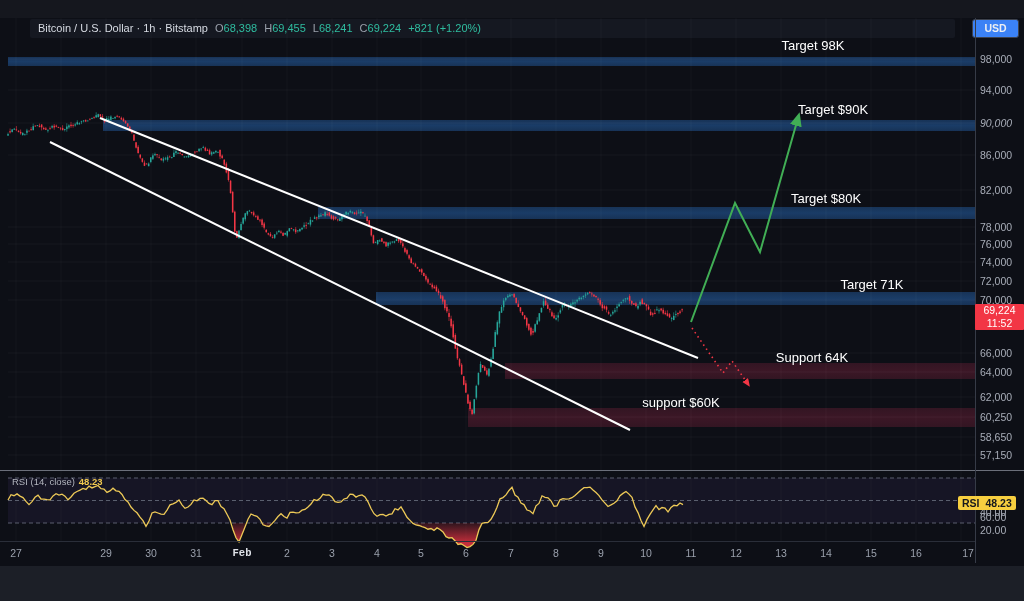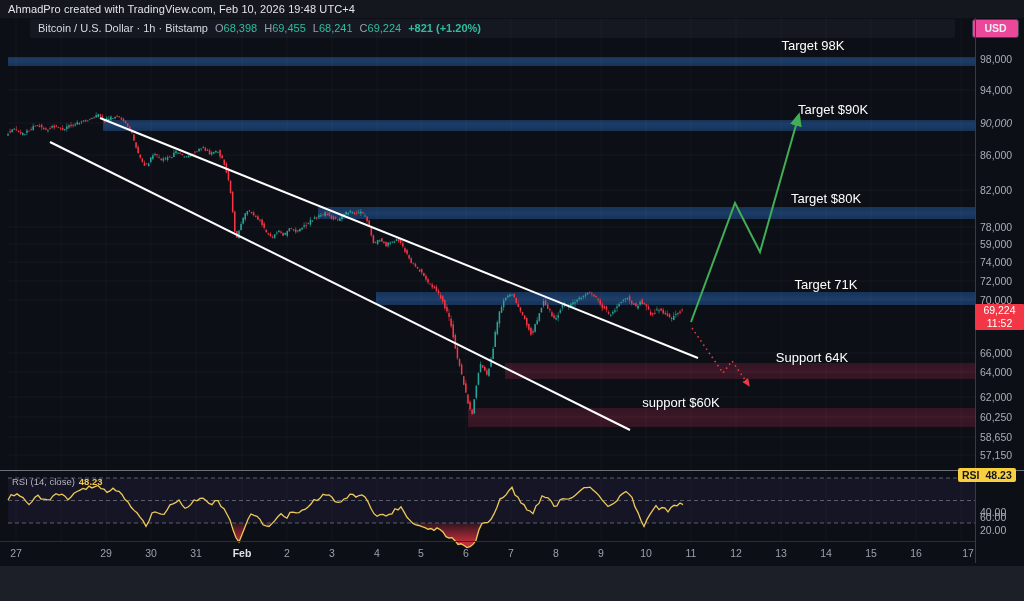--- a/index.html
+++ b/index.html
@@ -5,43 +5,42 @@
   html,body{margin:0;padding:0;background:#0d0f16;}
   #app{position:relative;width:1024px;height:601px;background:#0d0f16;overflow:hidden;
        font-family:"Liberation Sans", sans-serif; -webkit-font-smoothing:antialiased;}
   .abs{position:absolute;}
   #topstrip{left:0;top:0;width:1024px;height:18px;background:#15171e;}
   #watermark{left:8px;top:3px;font-size:11px;color:#e3e5ea;letter-spacing:.1px;}
   #legendbar{left:30px;top:19px;width:925px;height:19px;background:rgba(23,26,35,.85);border-radius:2px;}
   #legend{left:38px;top:22px;font-size:11px;color:#d6dae2;white-space:nowrap;}
   #legend .ohlc-k{color:#9aa0ab;margin-left:7px;}
   #legend .ohlc-v{color:#2fbda0;}
-  #legend .chg{color:#2fbda0;margin-left:7px;font-weight:bold;}
+  #legend .chg{color:#2fbda0;margin-left:7px;}
   #usd-chip{left:972px;top:19px;width:45px;height:17px;border:1px solid #3d424d;border-radius:3px;
-            background:#ec4899;color:#eceef2;font-size:10.5px;font-weight:bold;text-align:center;line-height:17px;}
+            background:#3b82f6;color:#eceef2;font-size:10.5px;font-weight:bold;text-align:center;line-height:17px;}
   .band{position:absolute;}
   .band-label{position:absolute;transform:translate(-50%,-100%);color:#fff;font-size:13px;white-space:nowrap;}
   .ptick{position:absolute;left:980px;font-size:10.5px;color:#a8adb8;}
   .ttick{position:absolute;top:547px;transform:translateX(-50%);font-size:10.5px;color:#9aa0ac;}
   .ttick.month{color:#dfe2e8;font-weight:bold;}
   #price-label{left:975px;width:49px;background:#f23645;color:#fff;text-align:center;
                font-size:10.5px;line-height:13px;border-radius:1px;}
   #rsi-legend{left:12px;top:476px;font-size:9.5px;color:#b2b5be;}
   #rsi-legend .rsi-val{color:#f0c94f;font-weight:bold;margin-left:4px;}
-  #rsi-axis-label{left:958px;top:468px;height:14px;background:#f7cf3f;color:#16181d;font-size:10.5px;
+  #rsi-axis-label{left:958px;top:496px;height:14px;background:#f7cf3f;color:#16181d;font-size:10.5px;
                   line-height:14px;border-radius:2px;padding:0 4px;display:flex;gap:6px;font-weight:bold;}
   #footer{left:0;top:566px;width:1024px;height:35px;background:#1c1f27;}
   svg{display:block;}
 </style>
 </head>
 <body>
 
 <div id="app">
   <div class="abs" id="topstrip"></div>
-  <div class="abs" id="watermark">AhmadPro created with TradingView.com, Feb 10, 2026 19:48 UTC+4</div>
 
   <div class="abs" id="legendbar"></div>
   <div class="abs" id="legend">
     <span>Bitcoin / U.S. Dollar · 1h · Bitstamp</span><span id="ohlc-spans"><span class="ohlc-k">O</span><span class="ohlc-v">68,398</span><span class="ohlc-k">H</span><span class="ohlc-v">69,455</span><span class="ohlc-k">L</span><span class="ohlc-v">68,241</span><span class="ohlc-k">C</span><span class="ohlc-v">69,224</span></span><span class="chg">+821 (+1.20%)</span>
   </div>
   <div class="abs" id="usd-chip">USD</div>
 
   <div class="abs" id="bands-layer">
       <div class="band" style="left: 8px; top: 57px; width: 967px; height: 9px; background: linear-gradient(rgba(26, 60, 103, 0.8), rgb(26, 60, 103), rgba(26, 60, 103, 0.8));"></div>
       <div class="band" style="left: 103px; top: 120px; width: 872px; height: 11px; background: linear-gradient(rgba(26, 60, 103, 0.8), rgb(26, 60, 103), rgba(26, 60, 103, 0.8));"></div>
@@ -760,33 +759,33 @@
       <polyline points="8.0,500.0 11.0,494.7 14.0,495.7 17.0,493.9 20.0,496.1 23.0,497.6 26.0,501.4 29.0,504.6 32.0,501.6 35.0,497.3 38.0,495.2 41.0,499.0 44.0,499.1 47.0,499.7 50.0,499.8 53.0,495.9 56.0,493.7 59.0,495.1 62.0,494.2 65.0,496.2 68.0,499.8 71.0,497.0 74.0,493.3 77.0,491.5 80.0,490.1 83.0,488.4 86.0,489.4 89.0,486.1 92.0,487.9 95.0,486.6 98.0,485.5 101.0,488.6 104.0,489.0 107.0,492.4 110.0,490.9 113.0,488.2 116.0,490.8 119.0,491.4 122.0,494.5 125.0,499.5 128.0,502.0 131.0,507.0 134.0,510.4 137.0,512.8 140.0,517.2 143.0,520.7 146.0,526.3 149.0,521.0 152.0,513.0 155.0,511.9 158.0,513.0 161.0,514.1 164.0,514.4 167.0,510.1 170.0,504.9 173.0,503.9 176.0,502.4 179.0,500.0 182.0,504.8 185.0,508.3 188.0,507.0 191.0,504.4 194.0,499.9 197.0,500.8 200.0,498.4 203.0,498.2 206.0,500.6 209.0,503.4 212.0,504.6 215.0,500.7 218.0,500.7 221.0,506.6 224.0,508.6 227.0,514.3 230.0,520.0 233.0,529.8 236.0,537.8 239.0,542.0 242.0,534.4 245.0,527.0 248.0,519.2 251.0,514.0 254.0,515.3 257.0,516.4 260.0,519.3 263.0,524.8 266.0,525.8 269.0,526.5 272.0,523.6 275.0,520.4 278.0,516.5 281.0,513.7 284.0,516.5 287.0,518.1 290.0,512.4 293.0,512.2 296.0,512.8 299.0,512.7 302.0,510.2 305.0,509.5 308.0,506.9 311.0,504.0 314.0,499.6 317.0,500.5 320.0,498.4 323.0,494.3 326.0,495.1 329.0,494.8 332.0,497.3 335.0,501.7 338.0,502.3 341.0,502.0 344.0,499.0 347.0,498.1 350.0,494.2 353.0,494.5 356.0,497.1 359.0,495.5 362.0,494.9 365.0,497.0 368.0,501.8 371.0,508.5 374.0,513.7 377.0,516.3 380.0,514.6 383.0,514.4 386.0,516.1 389.0,514.4 392.0,513.9 395.0,508.7 398.0,509.9 401.0,506.9 404.0,511.9 407.0,517.3 410.0,520.4 413.0,523.4 416.0,525.0 419.0,525.5 422.0,526.6 425.0,527.6 428.0,529.2 431.0,528.5 434.0,530.4 437.0,527.9 440.0,529.5 443.0,532.0 446.0,536.7 449.0,538.0 452.0,537.7 455.0,540.7 458.0,544.5 461.0,543.8 464.0,545.5 467.0,547.6 470.0,546.6 473.0,544.4 476.0,540.3 479.0,529.6 482.0,523.4 485.0,522.6 488.0,522.4 491.0,519.3 494.0,513.9 497.0,507.3 500.0,498.8 503.0,497.6 506.0,494.9 509.0,490.5 512.0,487.3 515.0,495.1 518.0,497.2 521.0,503.0 524.0,504.6 527.0,510.0 530.0,511.0 533.0,513.7 536.0,505.8 539.0,503.4 542.0,495.8 545.0,497.4 548.0,497.9 551.0,500.8 554.0,506.2 557.0,505.9 560.0,499.8 563.0,498.6 566.0,499.1 569.0,498.8 572.0,497.7 575.0,495.5 578.0,492.7 581.0,489.9 584.0,487.7 587.0,487.6 590.0,487.1 593.0,490.0 596.0,492.6 599.0,495.6 602.0,499.9 605.0,503.1 608.0,506.5 611.0,504.9 614.0,503.2 617.0,500.8 620.0,495.7 623.0,493.4 626.0,491.5 629.0,494.1 632.0,497.3 635.0,506.9 638.0,512.6 641.0,520.6 644.0,526.5 647.0,519.4 650.0,514.3 653.0,509.8 656.0,505.6 659.0,509.6 662.0,507.5 665.0,508.2 668.0,512.0 671.0,507.4 674.0,505.3 677.0,505.8 680.0,503.0 683.0,504.6" fill="none" stroke="#edc957" stroke-width="1.3"></polyline>
       <line x1="0" y1="470.5" x2="1024" y2="470.5" stroke="#6b6f7a" stroke-width="1"></line>
       <line x1="975.5" y1="18" x2="975.5" y2="563" stroke="#363b47" stroke-width="1"></line>
       <line x1="0" y1="541.5" x2="975" y2="541.5" stroke="#2a2e39" stroke-width="1"></line>
     </svg>
 
   <div class="abs" id="labels-layer">
       <div class="band-label" style="left: 813px; top: 53px;">Target 98K</div>
       <div class="band-label" style="left: 833px; top: 117px;">Target $90K</div>
       <div class="band-label" style="left: 826px; top: 206px;">Target $80K</div>
-      <div class="band-label" style="left: 826px; top: 292px;">Target 71K</div>
+      <div class="band-label" style="left: 872px; top: 292px;">Target 71K</div>
       <div class="band-label" style="left: 812px; top: 365px;">Support 64K</div>
       <div class="band-label" style="left: 681px; top: 410px;">support $60K</div>
     </div>
 
   <div class="abs" id="price-axis">
       <div class="ptick" style="top: 53px;">98,000</div>
       <div class="ptick" style="top: 84px;">94,000</div>
       <div class="ptick" style="top: 117px; font-style: italic;">90,000</div>
       <div class="ptick" style="top: 149px; text-align: right;">86,000</div>
       <div class="ptick" style="top: 184px;">82,000</div>
       <div class="ptick" style="top: 221px;">78,000</div>
-      <div class="ptick" style="top: 238px;">59,000</div>
+      <div class="ptick" style="top: 238px;">76,000</div>
       <div class="ptick" style="top: 256px;">74,000</div>
       <div class="ptick" style="top: 275px;">72,000</div>
       <div class="ptick" style="top: 294px;">70,000</div>
       <div class="ptick" style="top: 347px;">66,000</div>
       <div class="ptick" style="top: 366px;">64,000</div>
       <div class="ptick" style="top: 391px; text-align: center;">62,000</div>
       <div class="ptick" style="top: 411px;">60,250</div>
       <div class="ptick" style="top: 431px;">58,650</div>
       <div class="ptick" style="top: 449px;">57,150</div>
       <div class="ptick" style="top: 483px; margin-top: 28px;">60.00</div>
@@ -805,21 +804,21 @@
     <span>RSI</span>
     <span>48.23</span>
   </div>
 
   <div class="abs" id="time-axis">
       <div class="ttick" style="left: 16px;">27</div>
       <div class="ttick" style="left: 61px; margin-top: 34px;">28</div>
       <div class="ttick" style="left: 106px;">29</div>
       <div class="ttick" style="left: 151px;">30</div>
       <div class="ttick" style="left: 196px;">31</div>
-      <div class="ttick month" style="left: 242px;">Feb</div>
+      <div class="ttick month" style="left: 242px; font-family: Liberation Mono, monospace;">Feb</div>
       <div class="ttick" style="left: 287px;">2</div>
       <div class="ttick" style="left: 332px;">3</div>
       <div class="ttick" style="left: 377px;">4</div>
       <div class="ttick" style="left: 421px;">5</div>
       <div class="ttick" style="left: 466px;">6</div>
       <div class="ttick" style="left: 511px;">7</div>
       <div class="ttick" style="left: 556px;">8</div>
       <div class="ttick" style="left: 601px;">9</div>
       <div class="ttick" style="left: 646px;">10</div>
       <div class="ttick" style="left: 691px;">11</div>

